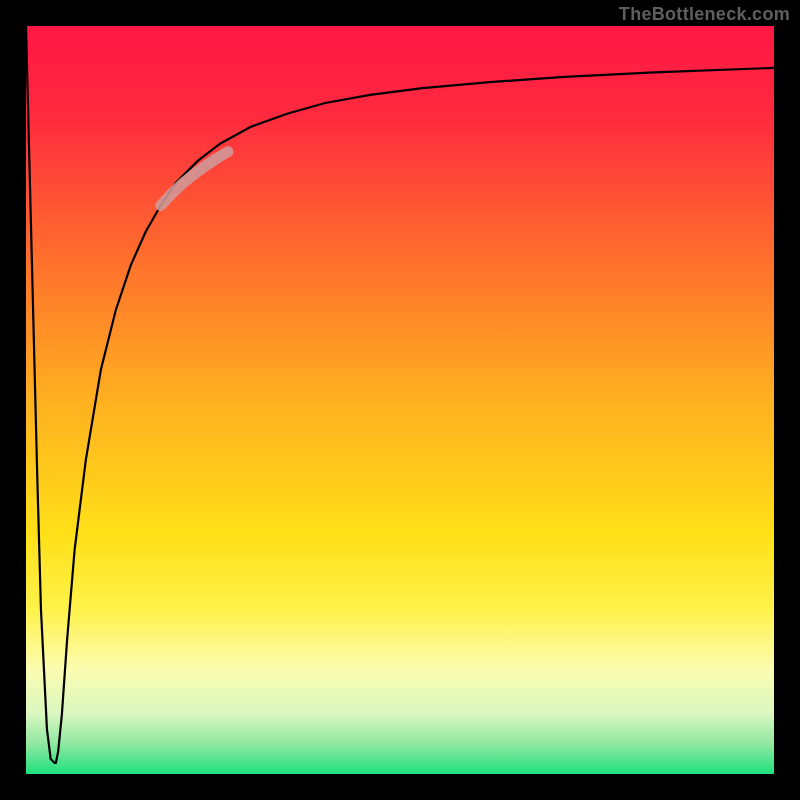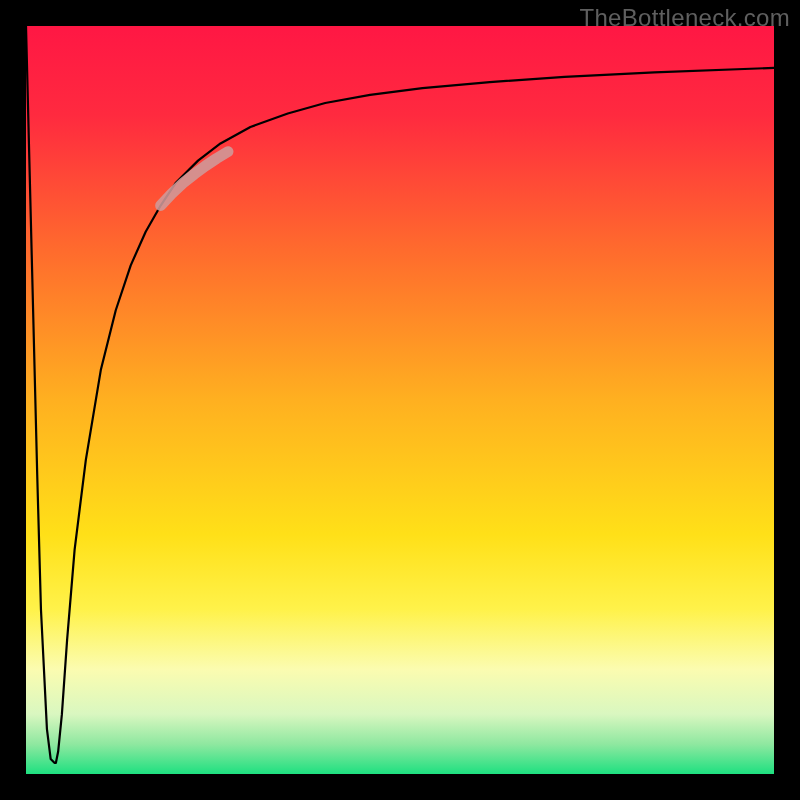--- a/index.html
+++ b/index.html
@@ -15,22 +15,22 @@
     position: relative;
     width: 800px;
     height: 800px;
     background: #000;
   }
   .watermark {
     position: absolute;
     top: 4px;
     right: 10px;
     color: #5f5f5f;
-    font-size: 24px;
-    font-weight: 400;
+    font-size: 18px;
+    font-weight: 700;
     letter-spacing: 0.3px;
     user-select: none;
   }
   .plot {
     position: absolute;
     left: 26px;
     top: 26px;
     width: 748px;
     height: 748px;
   }

